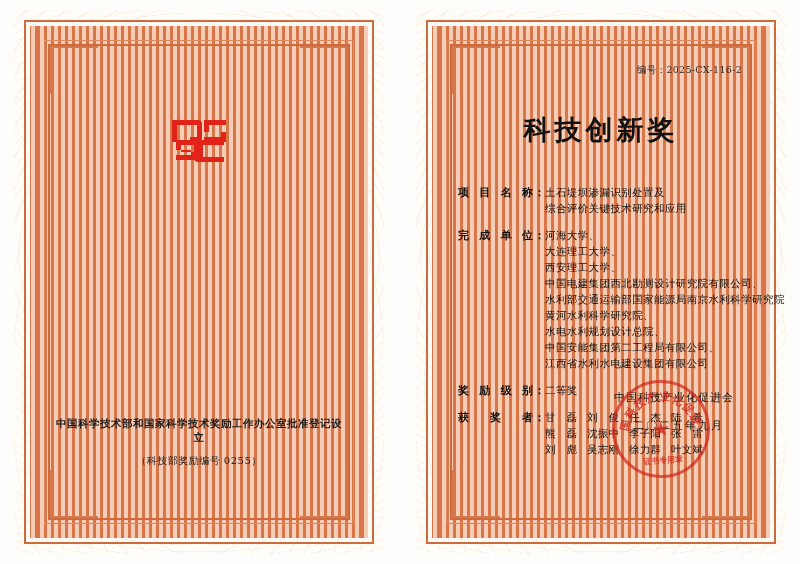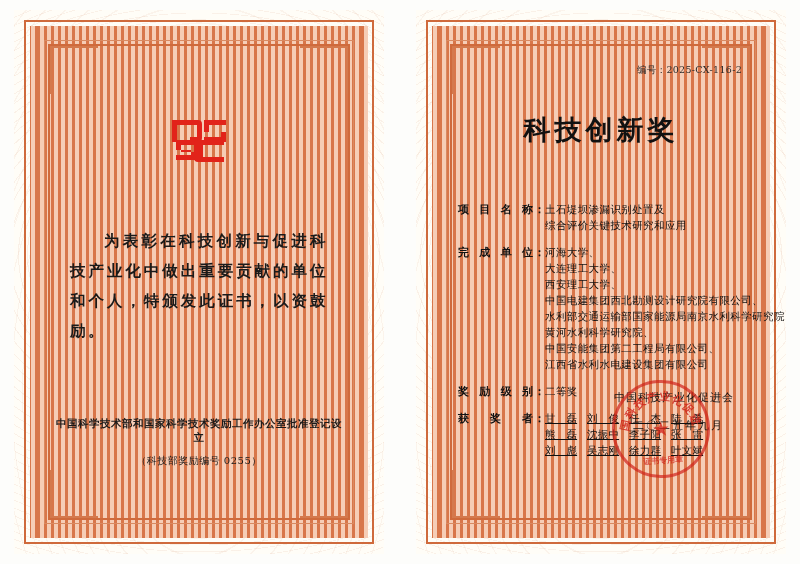--- a/index.html
+++ b/index.html
@@ -145,21 +145,21 @@
   .cert-title {
     margin-top: 60px;
     text-align: center;
     font-size: 27px;
     letter-spacing: 4px;
     color: #111;
     font-weight: bold;
     font-family: "DejaVu Serif", "Liberation Serif", serif;
   }
   .fields {
-    margin-top: 53px;
+    margin-top: 36px;
     font-family: "DejaVu Serif", "Liberation Serif", serif;
     color: #111;
   }
   .field {
     display: flex;
     align-items: flex-start;
     margin-bottom: 11px;
   }
   .field .label {
     width: 76px;
@@ -186,21 +186,20 @@
   .field .value div { white-space: nowrap; }
   .winners .value div {
     letter-spacing: 0.2px;
   }
   .winners .wrow {
     display: flex;
   }
   .winners .wname {
     display: inline-block;
     width: 42px;
-    text-decoration: underline;
   }
 
   .stamp-area {
     position: absolute;
     right: 6px;
     bottom: 26px;
     width: 180px;
     height: 110px;
   }
   .issuer {
@@ -289,23 +288,20 @@
               <path d="M4 10 h26 a4 4 0 0 1 4 4 v14 a4 4 0 0 1 -4 4 h-8 v-5 h7 v-12 h-20 v12 h-5 z"></path>
               <rect x="4" y="27" width="5" height="5"></rect>
               <path d="M36 10 h22 v5 h-17 v7 h17 v10 h-22 v-5 h17 v-5 h-17 z"></path>
               <path d="M8 30 h20 v5 h-15 v7 h15 v8 h-20 v-5 h15 v-5 h-15 z"></path>
               <path d="M30 30 h26 v5 h-21 v12 h21 v5 h-26 a4 4 0 0 1 -4 -4 v-14 a4 4 0 0 1 4 -4 z"></path>
             </g>
           </svg>
         </div>
       </div>
 
-      <div class="body-text">
-        <p>为表彰在科技创新与促进科技产业化中做出重要贡献的单位和个人，特颁发此证书，以资鼓励。</p>
-      </div>
 
       <div class="footer-left">
         <div class="line1">中国科学技术部和国家科学技术奖励工作办公室批准登记设立</div>
         <div class="line2">（科技部奖励编号 0255）</div>
       </div>
 
     </div>
   </div>
 
   <div class="cert">
@@ -339,20 +335,21 @@
         <div class="field">
           <div class="label">完成单位</div>
           <div class="colon">：</div>
           <div class="value">
             <div>河海大学、</div>
             <div>大连理工大学、</div>
             <div>西安理工大学、</div>
             <div>中国电建集团西北勘测设计研究院有限公司、</div>
             <div>水利部交通运输部国家能源局南京水利科学研究院、</div>
             <div>黄河水利科学研究院、</div>
+            <div>水电水利规划设计总院、</div>
             <div>中国安能集团第二工程局有限公司、</div>
             <div>江西省水利水电建设集团有限公司</div>
           </div>
         </div>
 
         <div class="field">
           <div class="label">奖励级别</div>
           <div class="colon">：</div>
           <div class="value">
             <div>二等奖</div>

